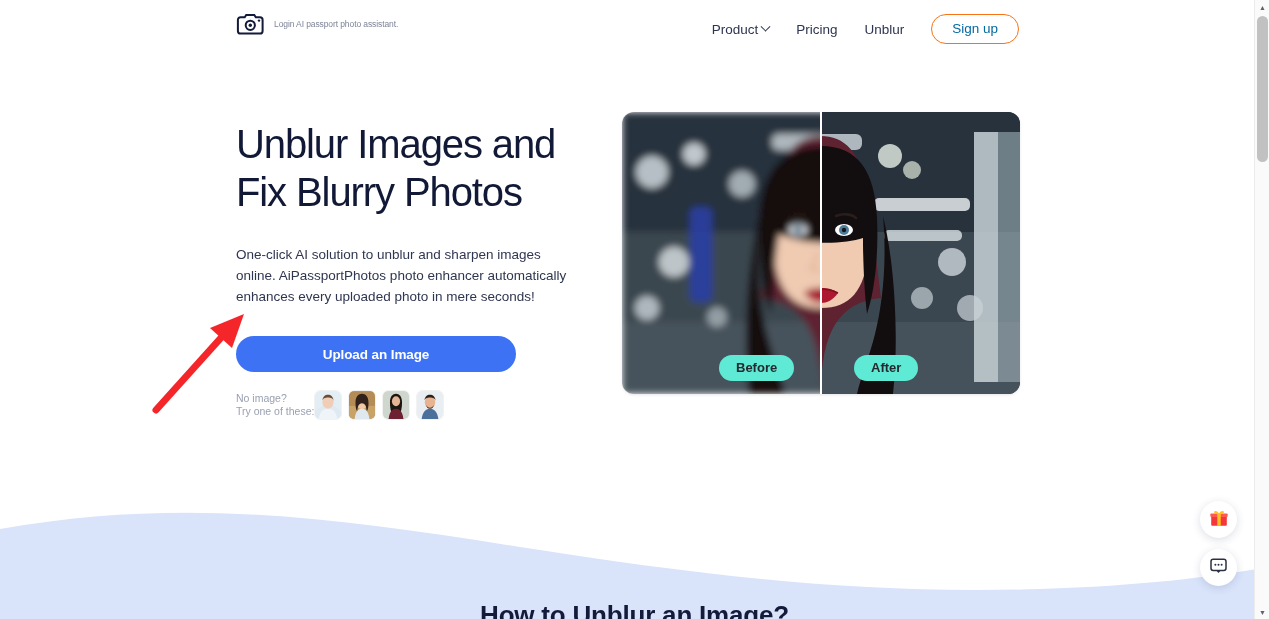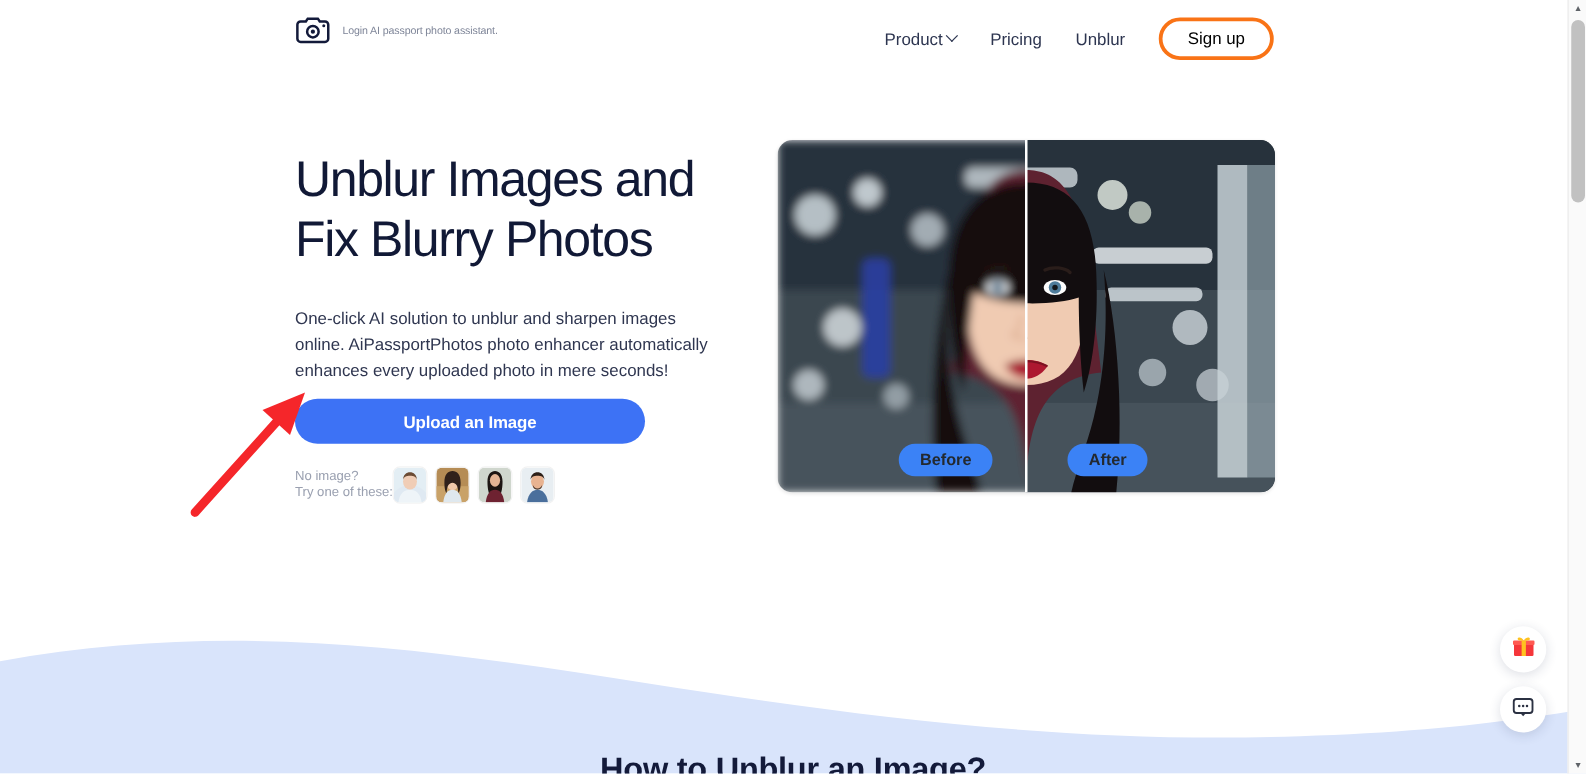--- a/index.html
+++ b/index.html
@@ -82,23 +82,23 @@
   }
   .caret {
     display: inline-block;
     width: 7px; height: 7px;
     border-right: 1.4px solid #2d3550;
     border-bottom: 1.4px solid #2d3550;
     transform: rotate(45deg) translate(-2px,-2px);
   }
   .signup-btn {
     font-size: 13.5px;
-    color: #000000;
+    color: #0369a1;
     background: #ffffff;
-    border: 3px solid #f97316;
+    border: 1px solid #f97316;
     border-radius: 999px;
     padding: 6px 20px 7px;
     cursor: pointer;
     font-family: inherit;
     white-space: nowrap;
     line-height: 15px;
     text-align: center;
   }
 
   
@@ -116,21 +116,21 @@
     letter-spacing: -1.1px;
   }
   .hero-sub {
     margin-top: 28px;
     font-size: 13.5px;
     line-height: 21px;
     color: #2f3650;
     max-width: 348px;
   }
   .upload-btn {
-    margin-top: 12px;
+    margin-top: 29px;
     display: block;
     width: 280px; height: 36px;
     background: #3d72f5;
     color: #ffffff;
     border: none;
     border-radius: 999px;
     font-size: 13.5px;
     font-weight: 700;
     font-family: inherit;
     cursor: pointer;
@@ -168,21 +168,21 @@
     width: 398px; height: 282px;
     border-radius: 12px;
     overflow: hidden;
     z-index: 3;
     box-shadow: 0 1px 3px rgba(0,0,0,0.10);
   }
   .hero-img svg { display: block; width: 100%; height: 100%; }
   .ba-pill {
     position: absolute;
     bottom: 13px;
-    background: #3b82f6;
+    background: #5eead4;
     border-radius: 999px;
     font-size: 13px;
     font-weight: 700;
     color: #23292f;
     padding: 5px 17px 6px;
     line-height: 15px;
     cursor: pointer;
   }
   .pill-before { left: 97px; }
   .pill-after  { left: 232px; }

